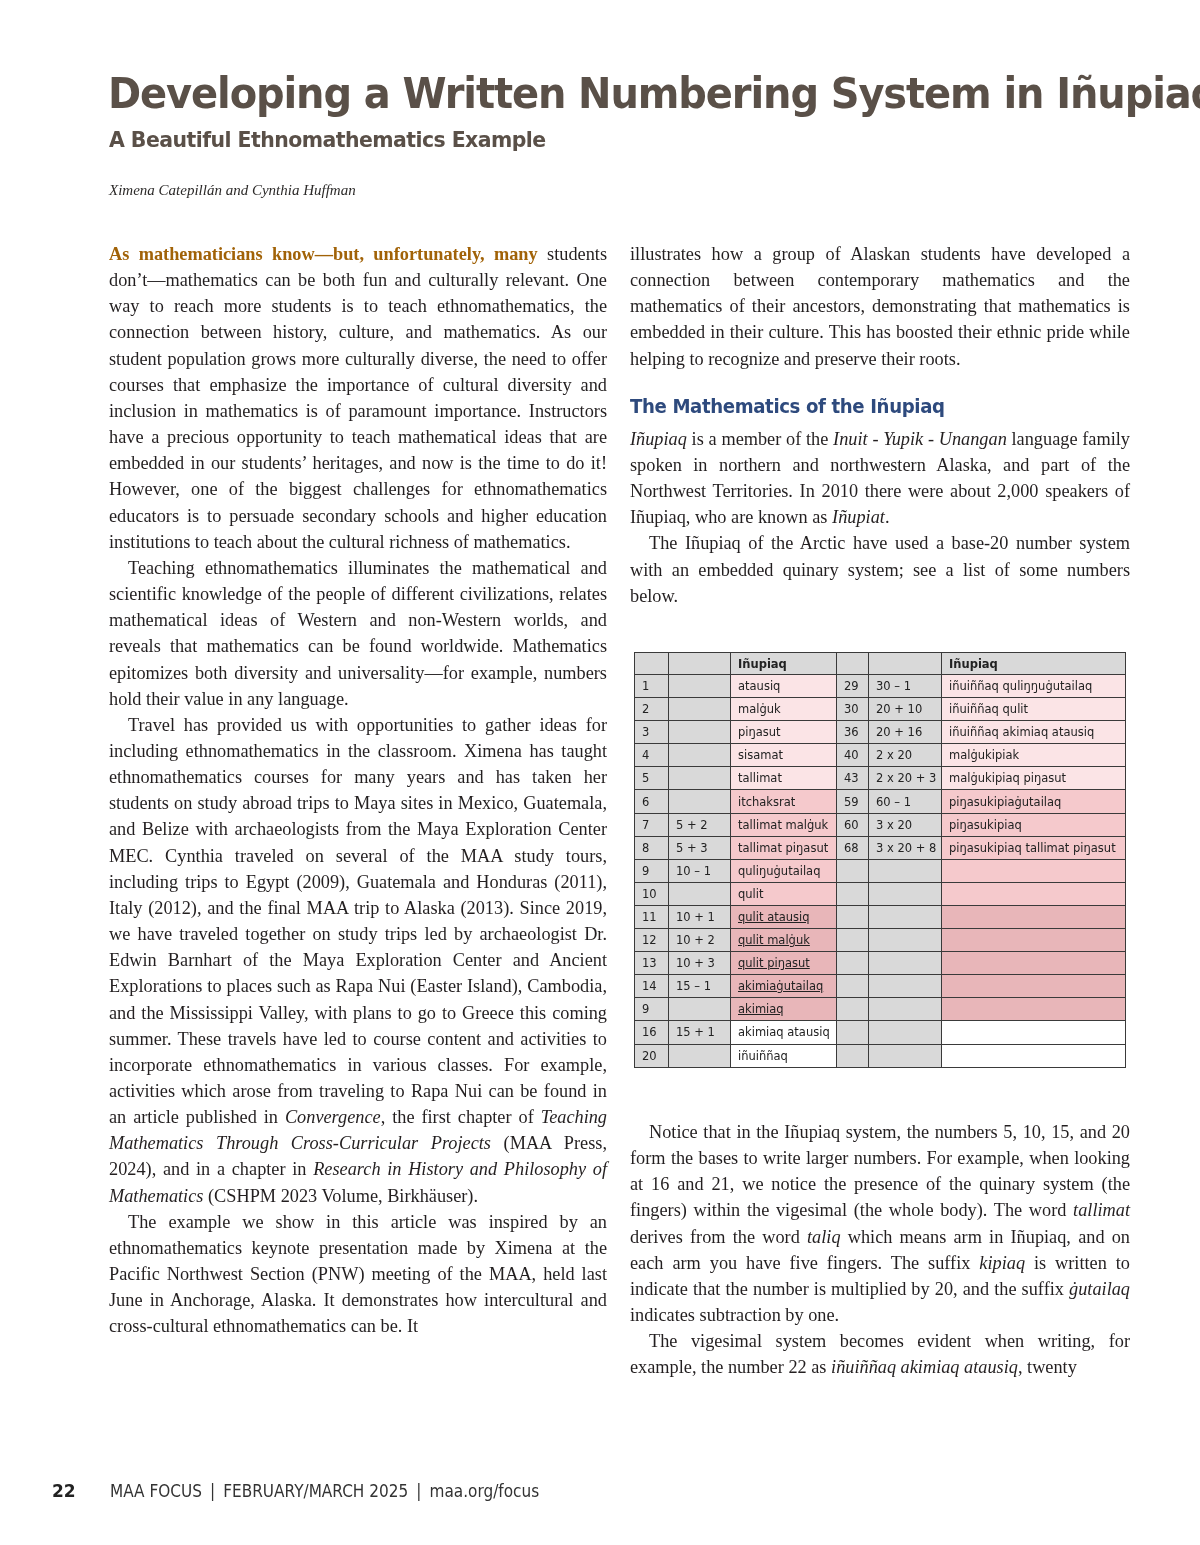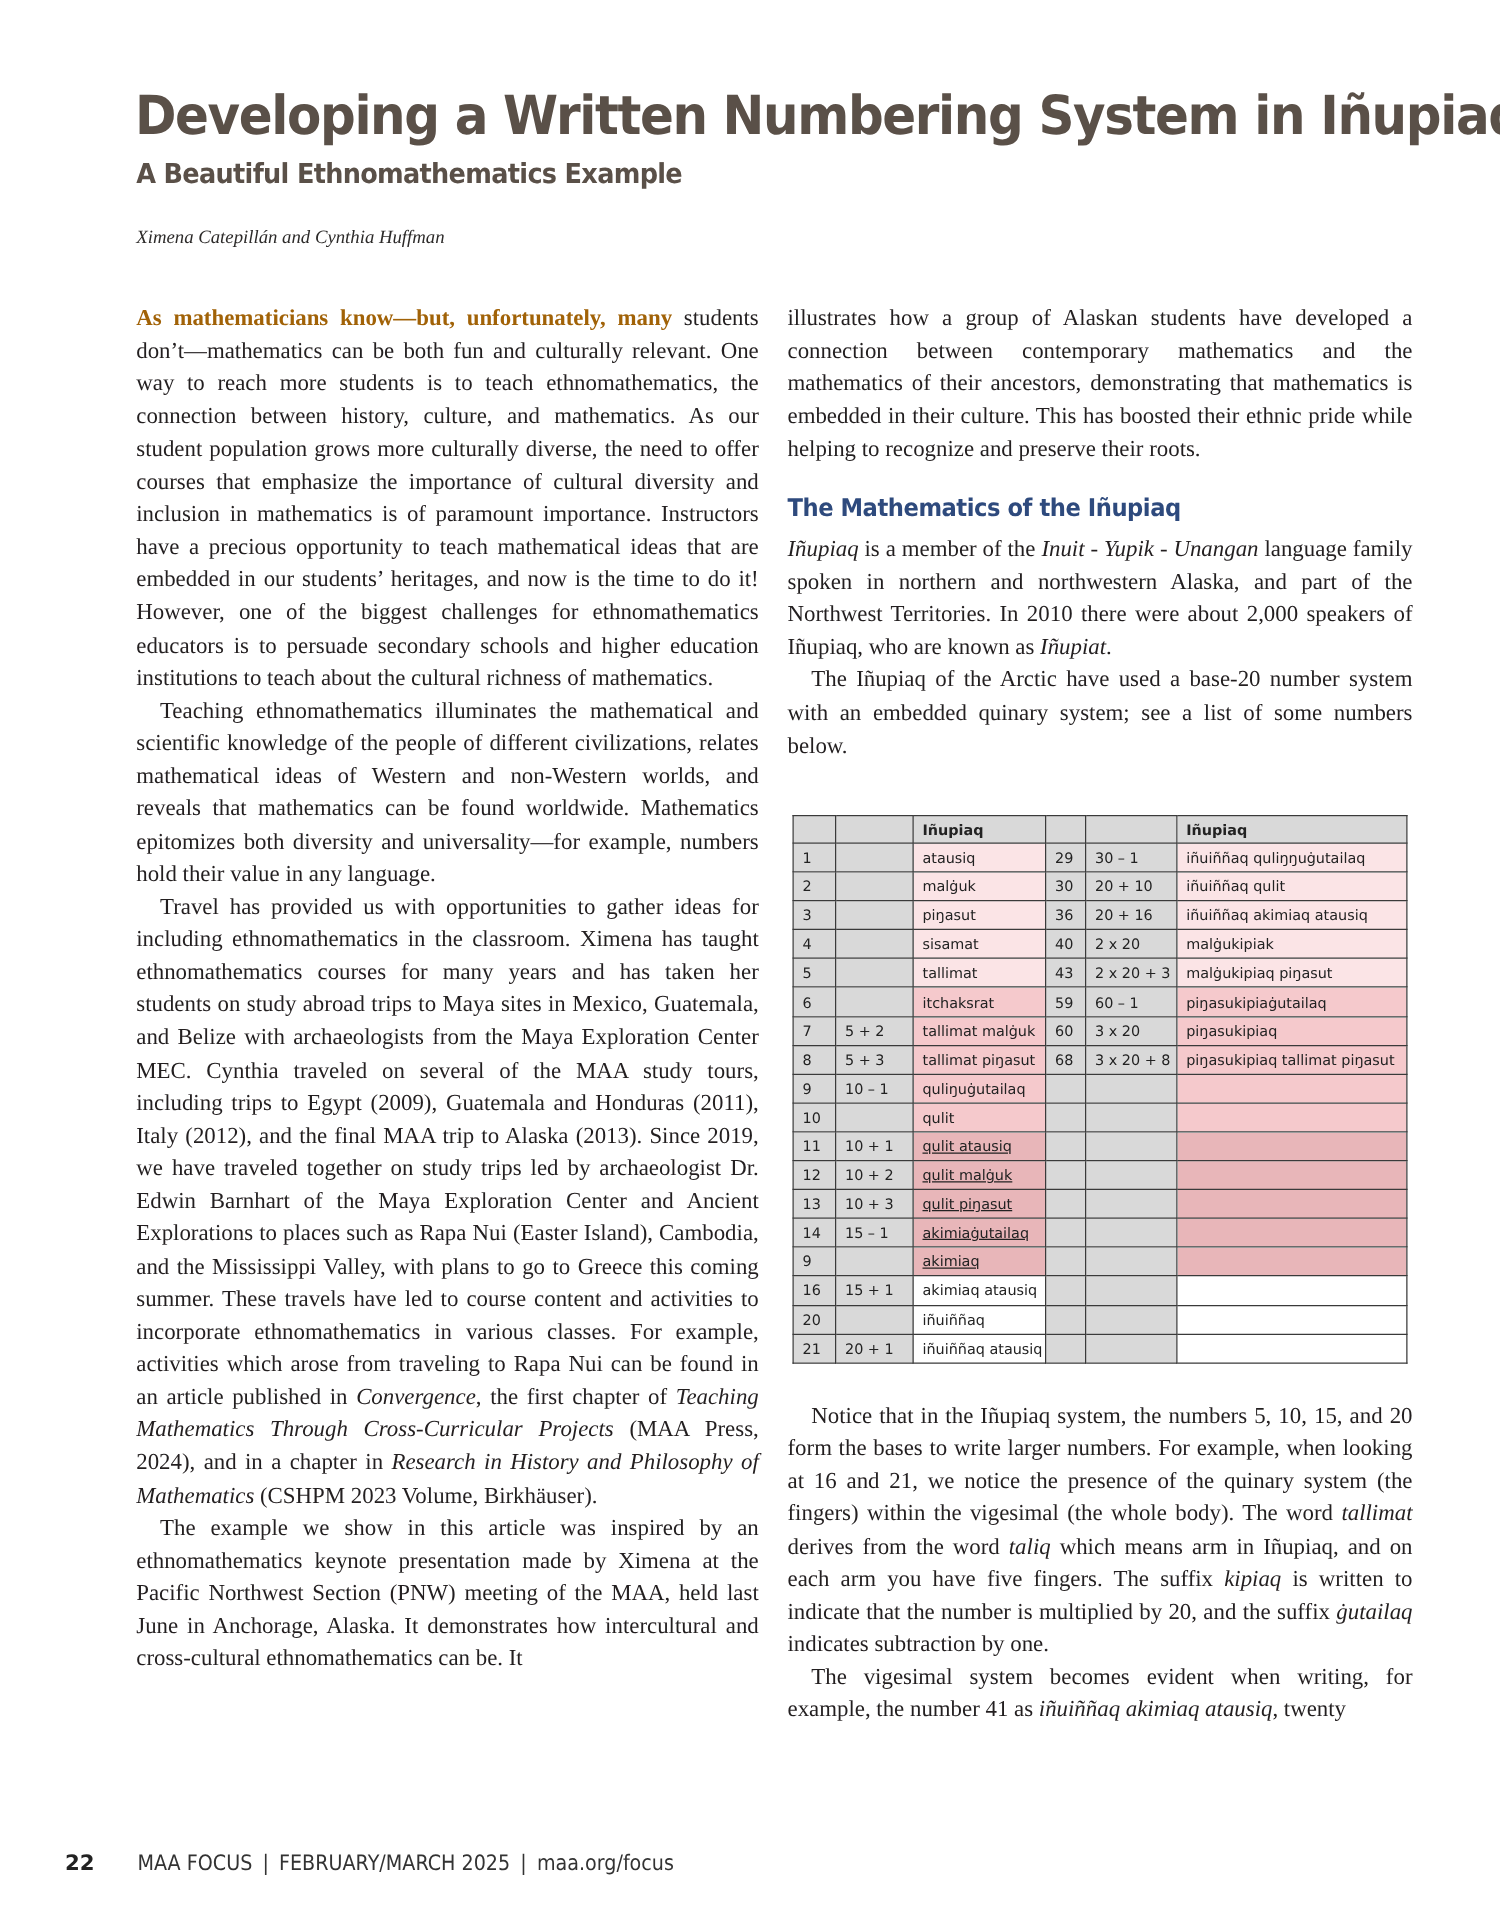--- a/index.html
+++ b/index.html
@@ -74,21 +74,21 @@
   <p class="indent">The example we show in this article was inspired by an ethnomathematics keynote presentation made by Ximena at the Pacific Northwest Section (PNW) meeting of the MAA, held last June in Anchorage, Alaska. It demonstrates how intercultural and cross-cultural ethnomathematics can be. It</p>
 </div>
 
 <div class="col right">
   <p>illustrates how a group of Alaskan students have developed a connection between contemporary mathematics and the mathematics of their ancestors, demonstrating that mathe­matics is embedded in their culture. This has boosted their ethnic pride while helping to recognize and preserve their roots.</p>
   <div class="section-heading">The Mathematics of the Iñupiaq</div>
   <p><em>Iñupiaq</em><span> is a member of the </span><em>Inuit - Yupik - Unangan</em><span> language family spoken in northern and northwestern Alaska, and part of the Northwest Territories. In 2010 there were about 2,000 speakers of Iñupiaq, who are known as </span><em>Iñupiat</em><span>.</span></p>
   <p class="indent">The Iñupiaq of the Arctic have used a base-20 number system with an embedded quinary system; see a list of some numbers below.</p>
   <div style="height: 510px;"></div>
   <p class="indent"><span>Notice that in the Iñupiaq system, the numbers 5, 10, 15, and 20 form the bases to write larger numbers.  For example, when looking at 16 and 21, we notice the presence of the quinary system (the fingers) within the vigesimal (the whole body). The word </span><em>tallimat</em><span> derives from the word </span><em>taliq</em><span> which means arm in Iñupiaq, and on each arm you have five fingers. The suffix </span><em>kipiaq</em><span> is written to indicate that the number is multiplied by 20, and the suffix </span><em>ġutailaq</em><span> indicates subtraction by one.</span></p>
-  <p class="indent"><span>The vigesimal system becomes evident when writing, for example, the number 41 as  </span><em>iñuiññaq akimiaq atausiq</em><span>, twenty</span></p>
+  <p class="indent"><span>The vigesimal system becomes evident when writing, for example, the number 22 as  </span><em>iñuiññaq akimiaq atausiq</em><span>, twenty</span></p>
 </div>
 
 <table class="num-table">
   <colgroup>
     <col style="width:34px">
       <col style="width:62px">
       <col style="width:106px">
     <col style="width:32px">
       <col style="width:73px">
       <col style="width:184px">
@@ -233,27 +233,19 @@
         <td class="w"></td>
       </tr>
       <tr>
         <td class="g">20</td>
         <td class="g"></td>
         <td class="w">iñuiññaq</td>
         <td class="g"></td>
         <td class="g"></td>
         <td class="w"></td>
       </tr>
-      <tr>
-        <td class="g">21</td>
-        <td class="g">20 + 1</td>
-        <td class="w">iñuiññaq atausiq</td>
-        <td class="g"></td>
-        <td class="g"></td>
-        <td class="w"></td>
-      </tr>
     </tbody>
 </table>
 
 <div class="footer">
   <span class="page">22</span>
   <span class="info"><span>MAA FOCUS</span><span class="sep">|</span><span>FEBRUARY/MARCH 2025</span><span class="sep">|</span><span>maa.org/focus</span></span>
 </div>
 
 </body></html>

